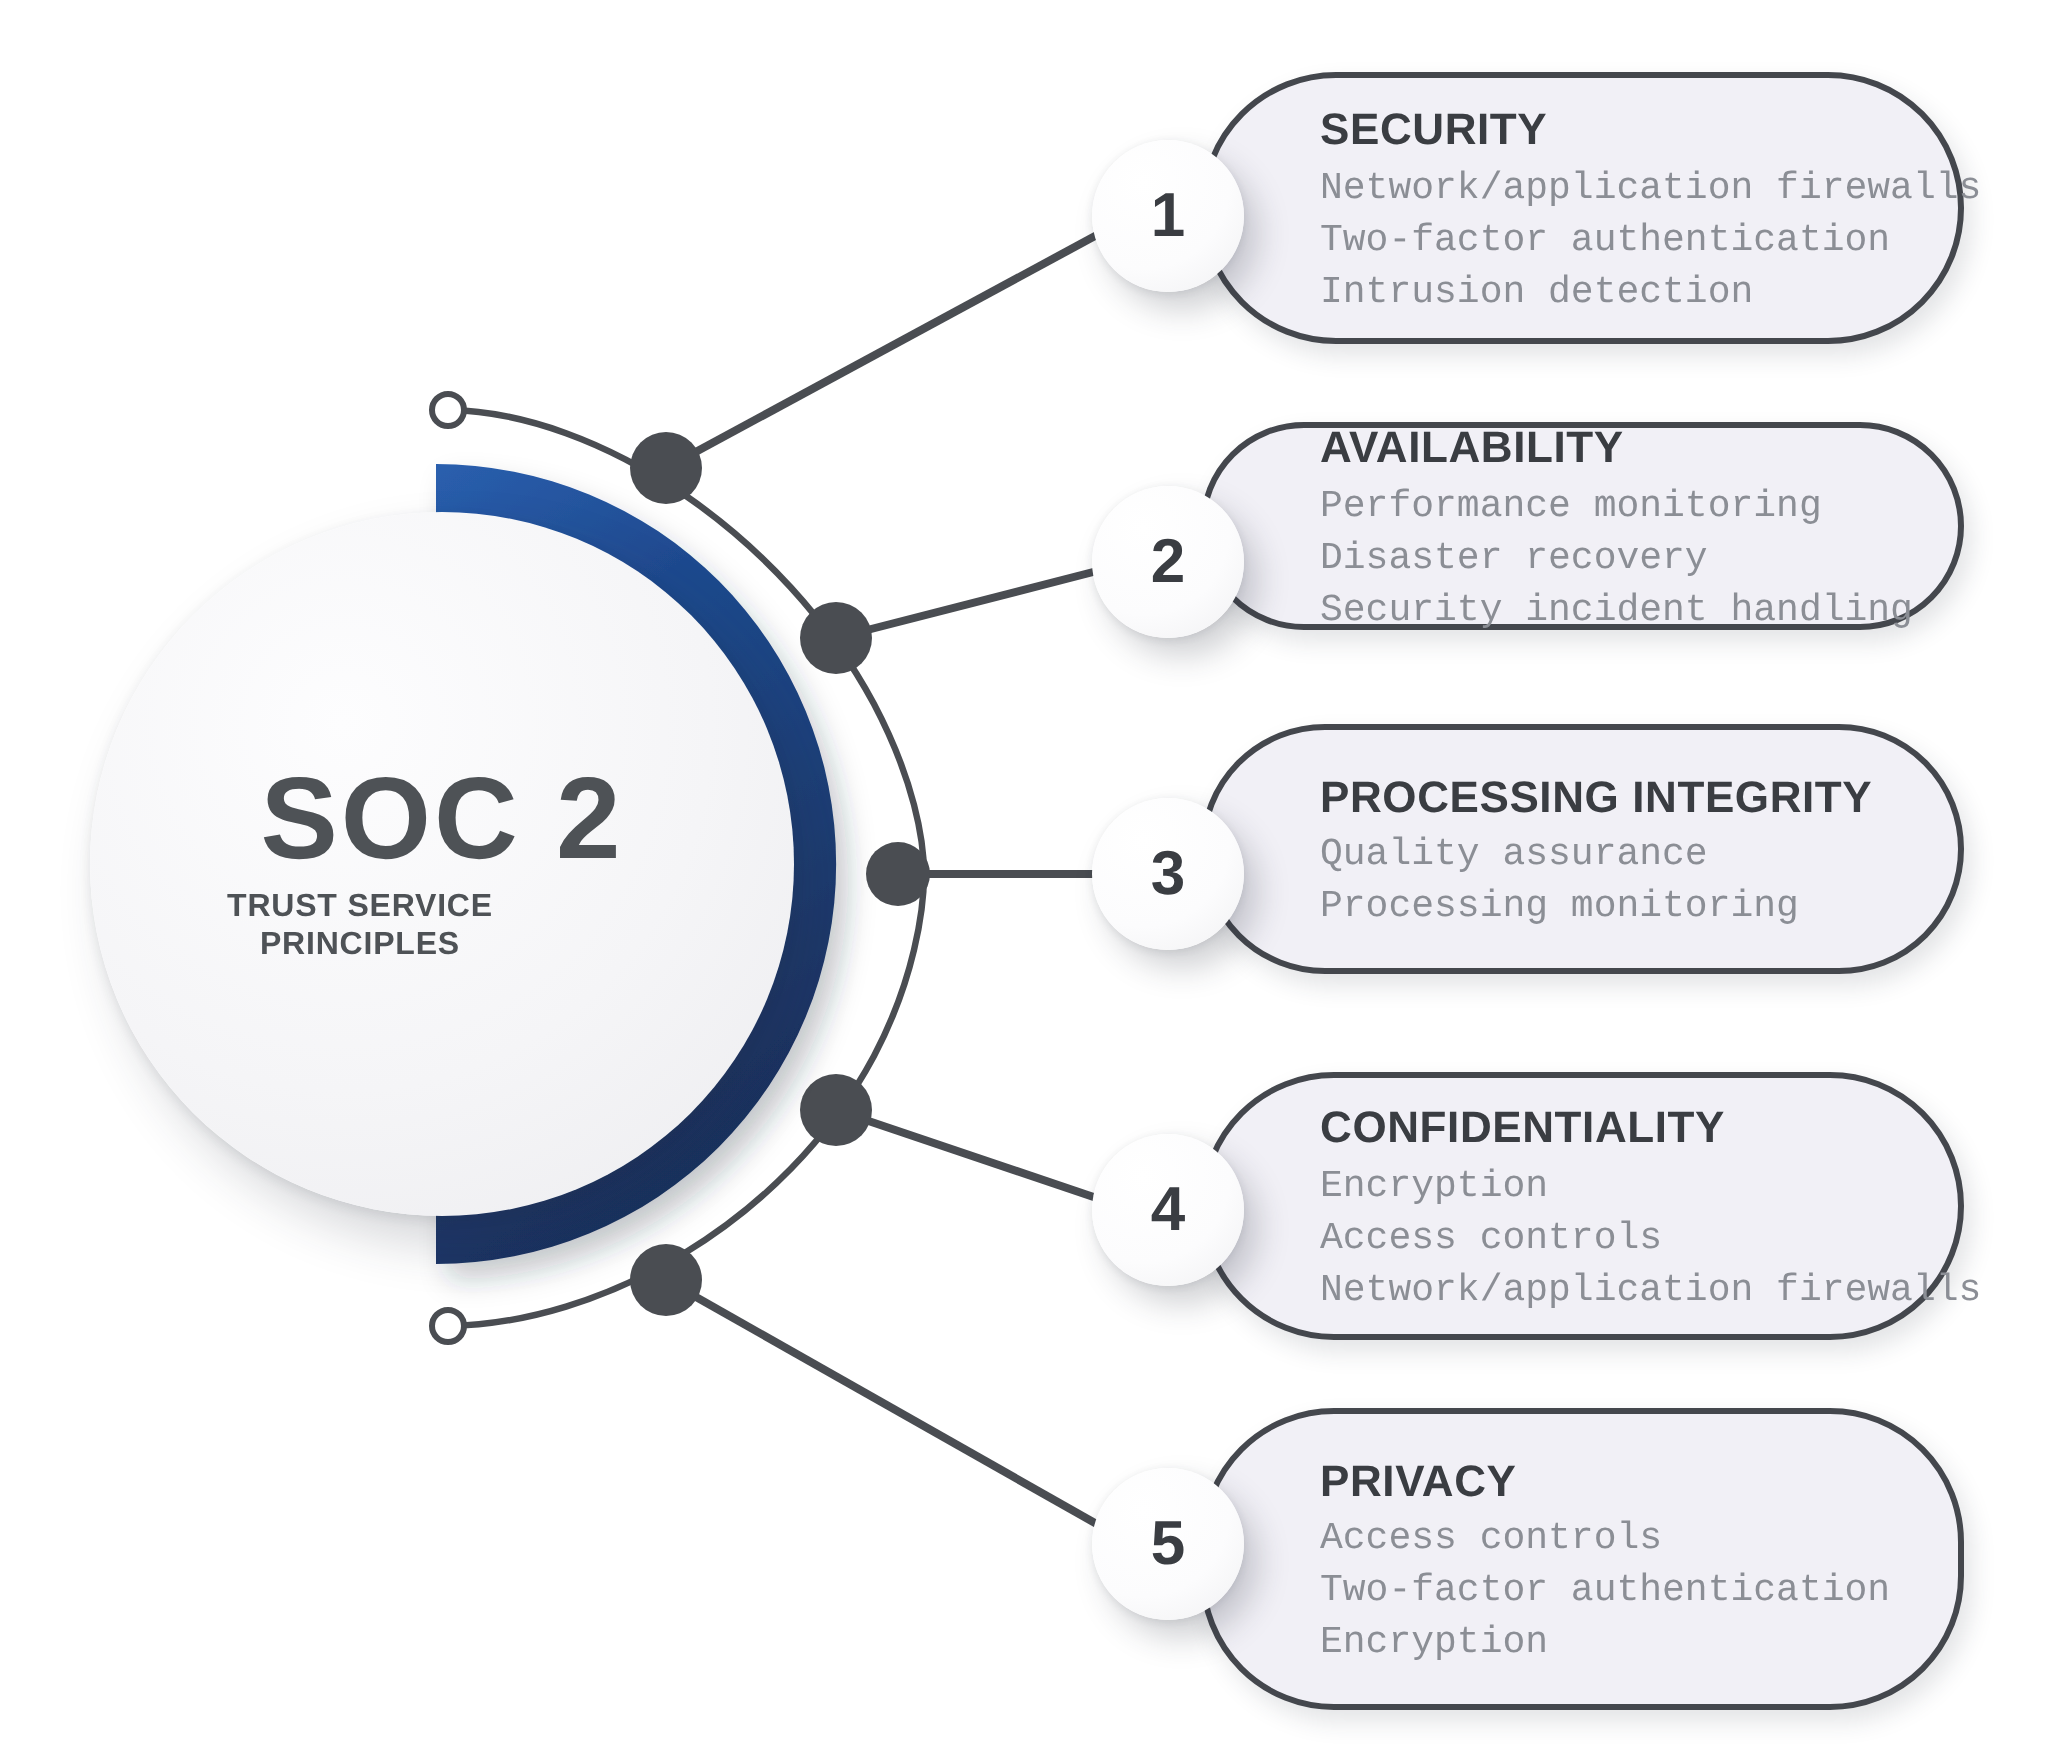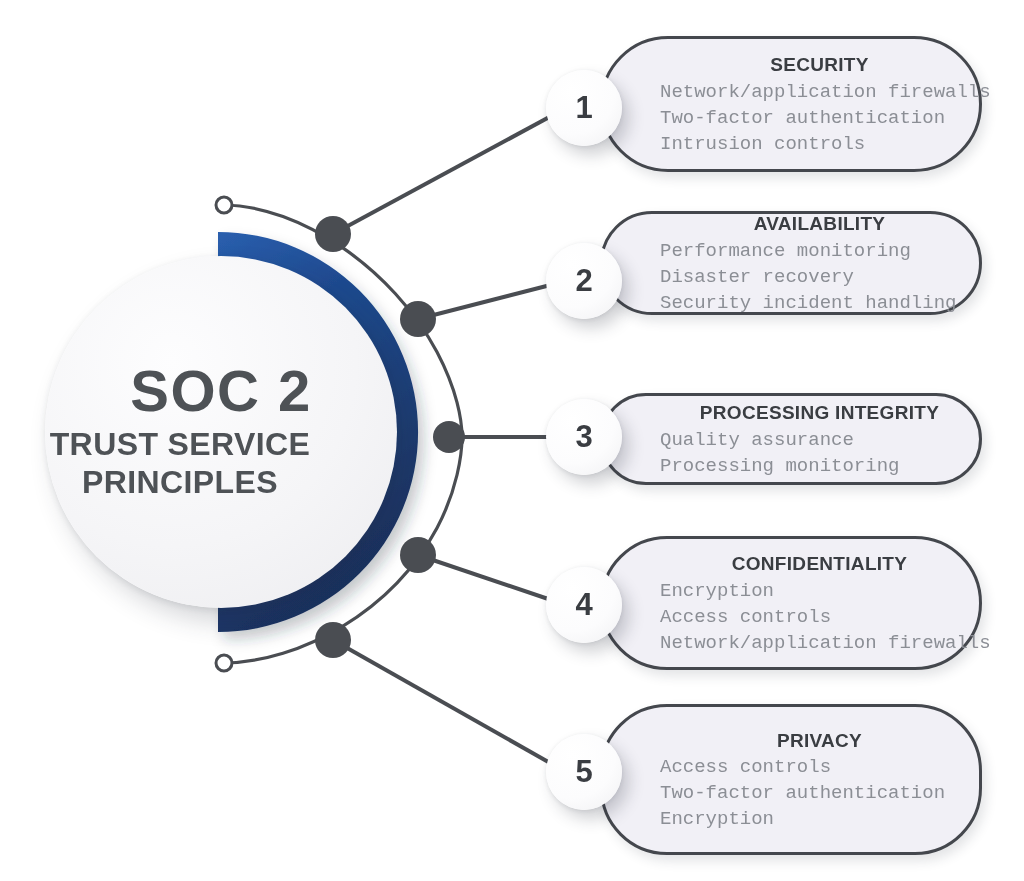--- a/index.html
+++ b/index.html
@@ -55,47 +55,46 @@
   }
   .hub-main {
     font-size: 58px;
     font-weight: bold;
     color: #4e5256;
     letter-spacing: 1.5px;
     line-height: 1.0;
     margin-bottom: 6px;
   }
   .hub-sub {
-    font-size: 32px;
+    font-size: 16px;
     font-weight: bold;
     color: #4e5256;
     letter-spacing: 0.4px;
     line-height: 1.18;
     max-width: 270px;
   }
 
   
   .card {
     position: absolute;
     background: #f1f0f6;
     border: 3px solid #44474d;
     box-sizing: border-box;
     box-shadow: 4px 6px 12px rgba(40,45,60,0.13);
     z-index: 2;
     display: flex;
     flex-direction: column;
     justify-content: center;
   }
   .card-title {
-    font-size: 19px;
+    font-size: 22px;
     font-weight: bold;
     color: #3a3d42;
     letter-spacing: 0.3px;
     line-height: 1.45;
-    text-align: center;
   }
   .card-line {
     font-size: 19px;
     font-weight: normal;
     color: #8b8e95;
     line-height: 1.37;
     white-space: nowrap;
     font-family: Liberation Mono, monospace;
   }
   .card-body {
@@ -178,40 +177,40 @@
       <span>TRUST SERVICE</span><br>
       <span>PRINCIPLES</span>
     </div>
   </div>
 
   <div class="card" style="left:600px; top:36px; width:382px; height:136px; border-radius:68px;">
     <div class="card-body">
       <div class="card-title">SECURITY</div>
       <div class="card-line">Network/application firewalls</div>
       <div class="card-line">Two-factor authentication</div>
-      <div class="card-line">Intrusion controls</div>
+      <div class="card-line">Intrusion detection</div>
     </div>
   </div>
   <div class="badge" style="left:546px; top:70px;">
     <span class="badge-num">1</span>
   </div>
 
   <div class="card" style="left:600px; top:211px; width:382px; height:104px; border-radius:66px;">
     <div class="card-body">
       <div class="card-title">AVAILABILITY</div>
       <div class="card-line">Performance monitoring</div>
       <div class="card-line">Disaster recovery</div>
       <div class="card-line">Security incident handling</div>
     </div>
   </div>
   <div class="badge" style="left:546px; top:243px;">
     <span class="badge-num">2</span>
   </div>
 
-  <div class="card" style="left:600px; top:393px; width:382px; height:92px; border-radius:63px;">
+  <div class="card" style="left:600px; top:362px; width:382px; height:125px; border-radius:63px;">
     <div class="card-body">
       <div class="card-title">PROCESSING INTEGRITY</div>
       <div class="card-line">Quality assurance</div>
       <div class="card-line">Processing monitoring</div>
     </div>
   </div>
   <div class="badge" style="left:546px; top:399px;">
     <span class="badge-num">3</span>
   </div>
 

